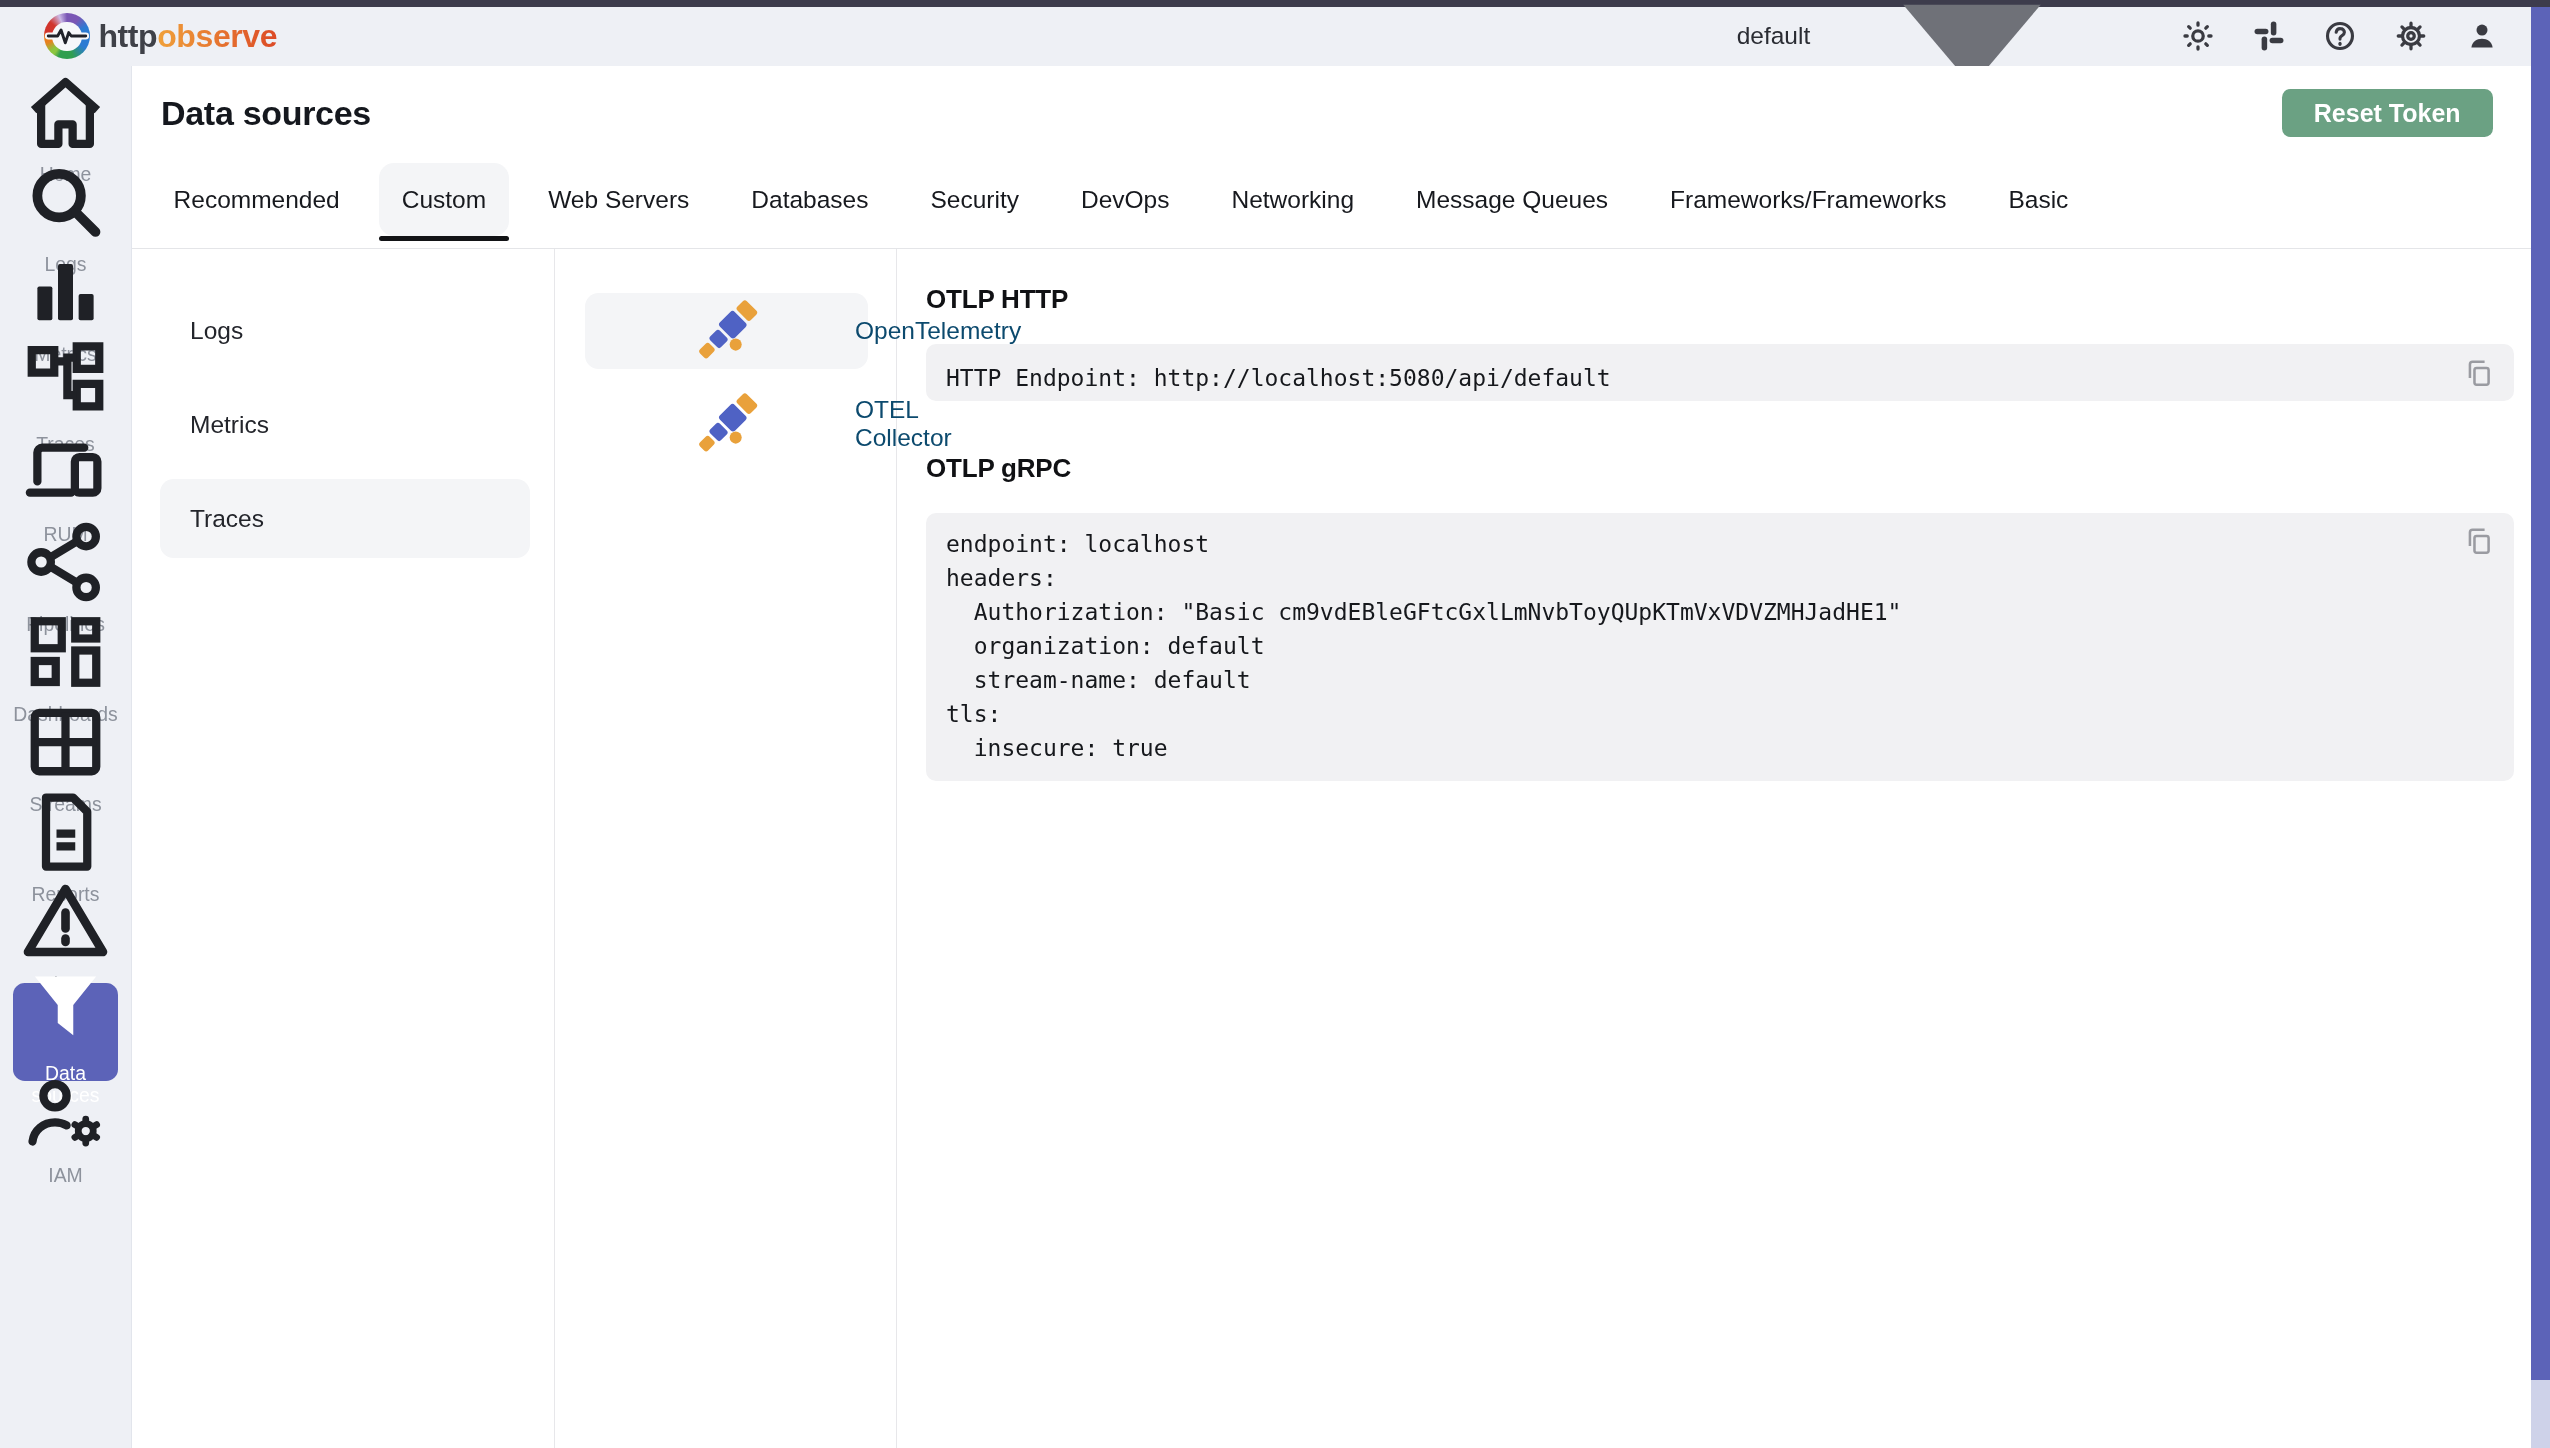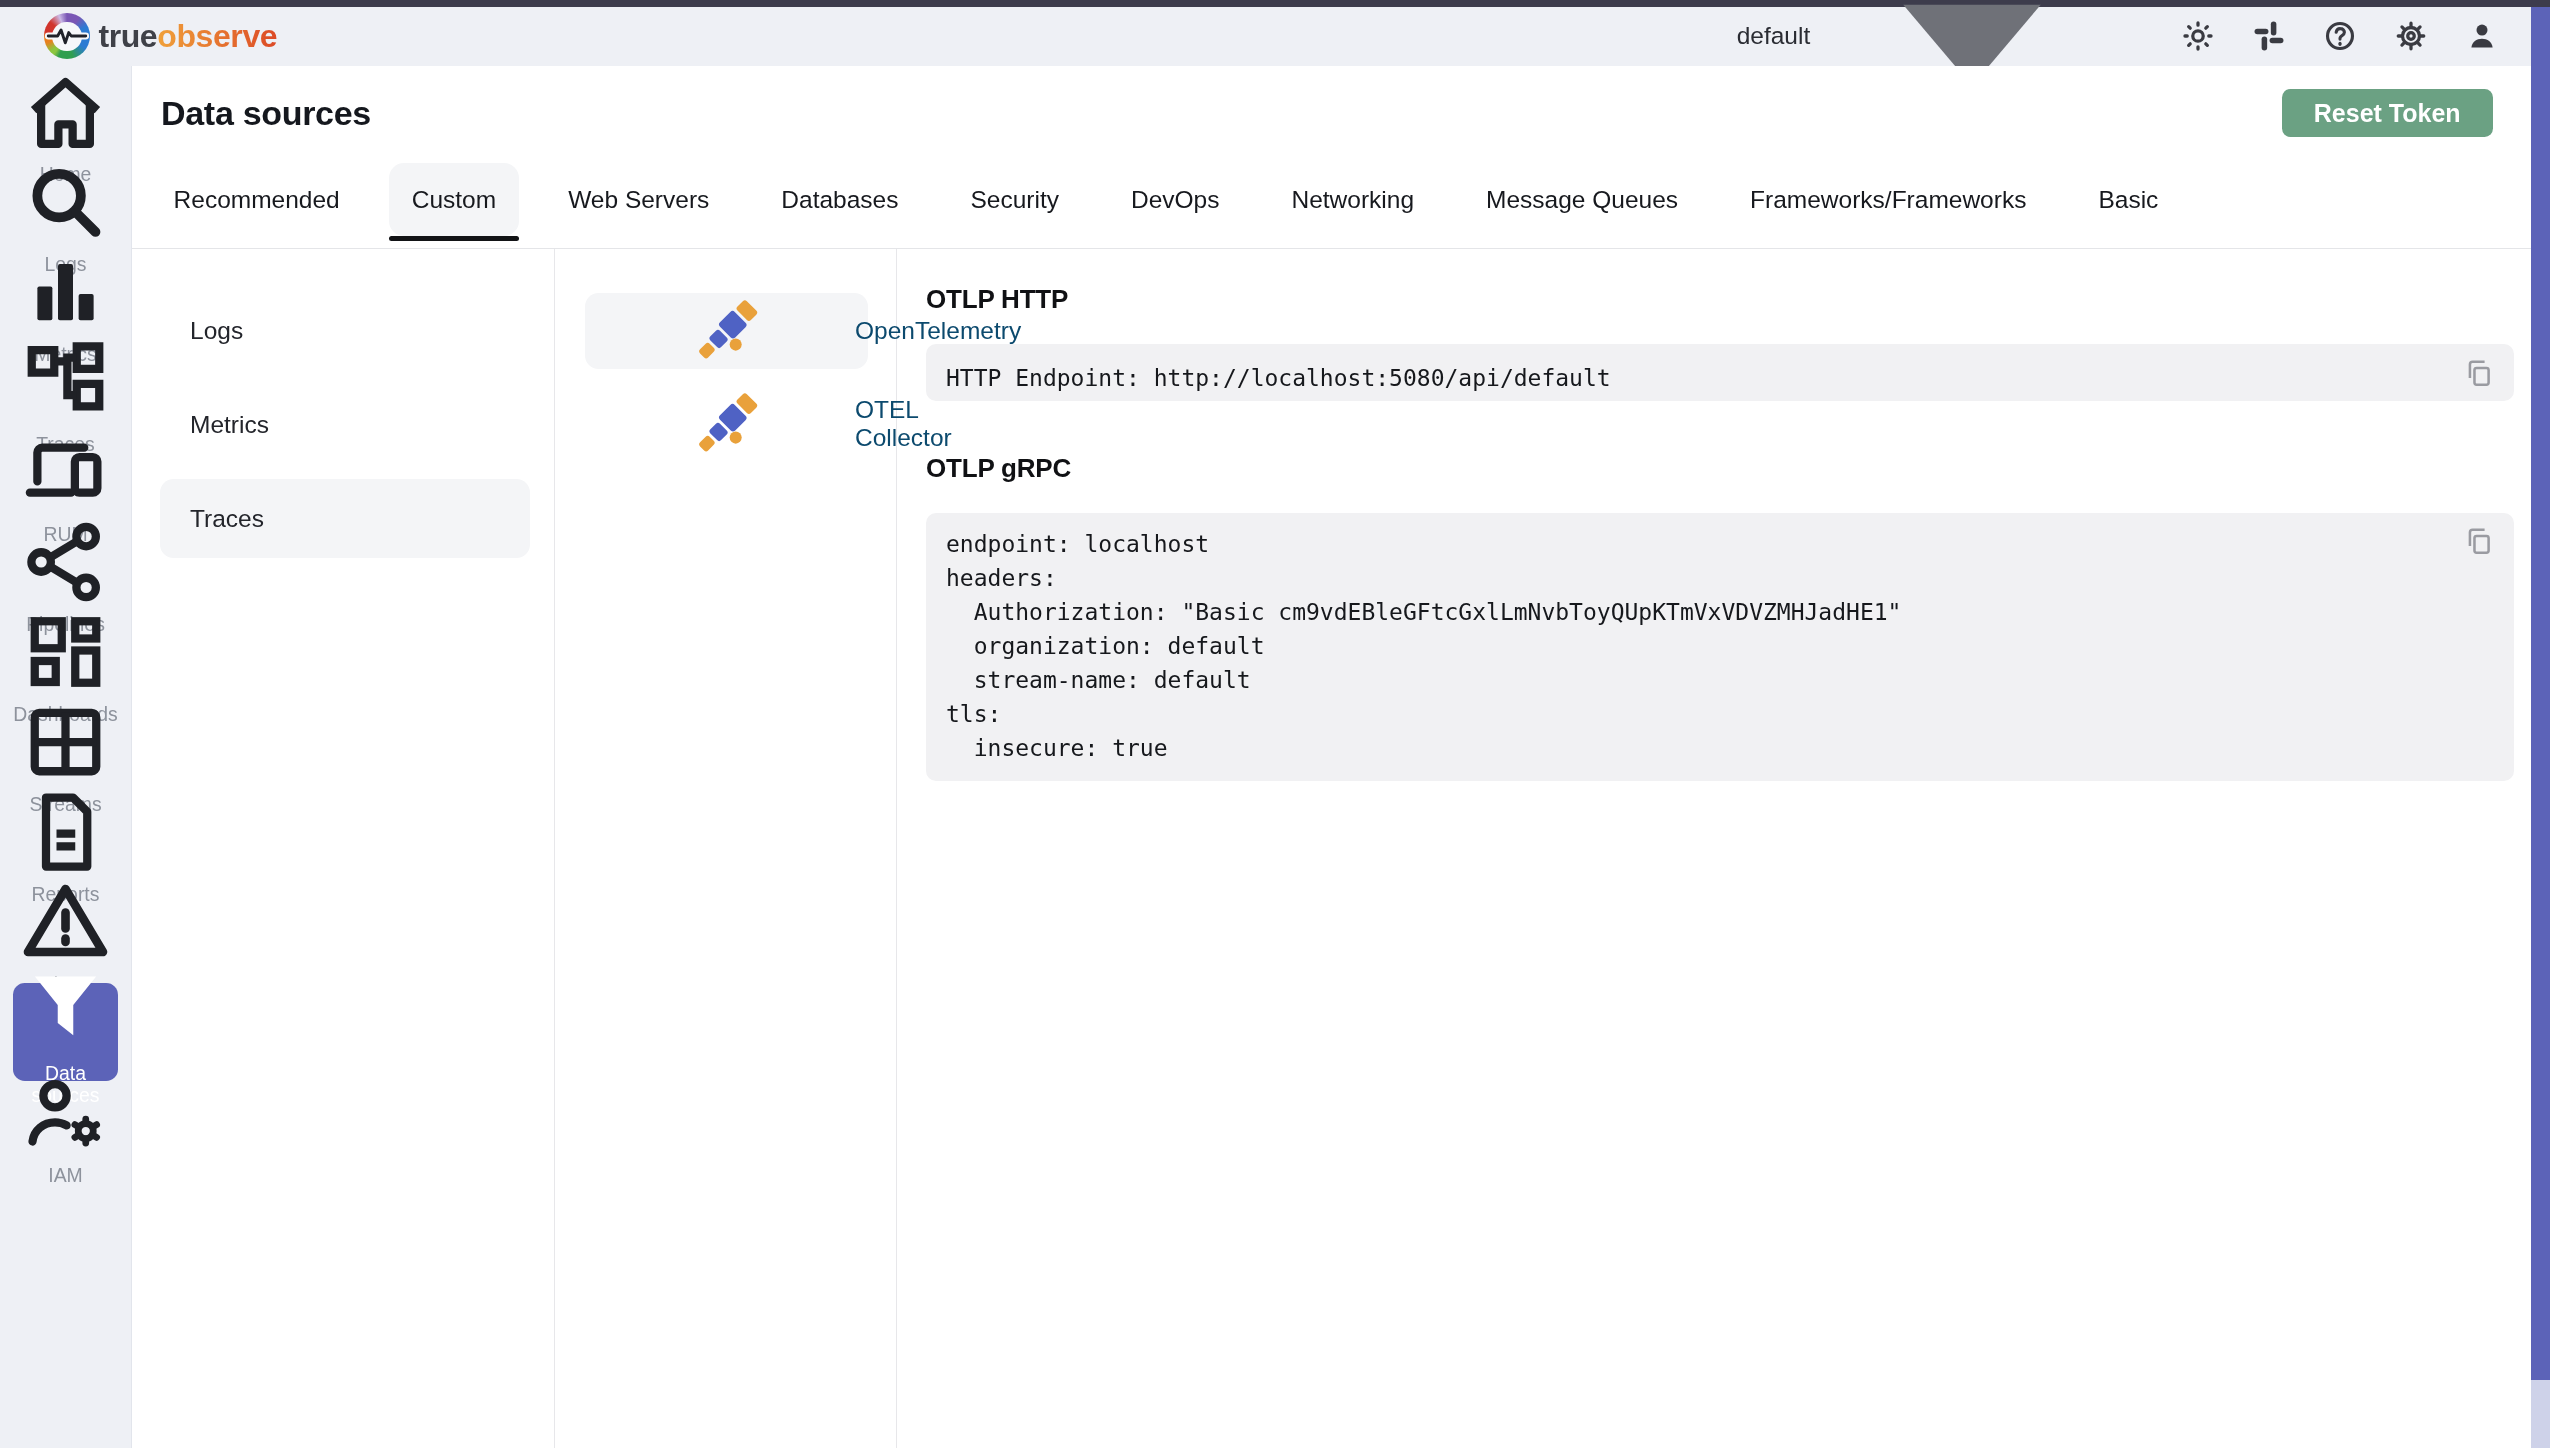--- a/index.html
+++ b/index.html
@@ -44,21 +44,21 @@
 
   
   .main { position:absolute; left:132px; top:66px; right:19.4px; bottom:0;
     display:flex; flex-direction:column; background:#fff; }
   .title-row { height:94px; display:flex; align-items:center; padding:0 38px 0 29px; flex:none; }
   .title-row h1 { font-size:34px; font-weight:600; color:#15181e; letter-spacing:-0.3px; }
   .reset-btn { margin-left:auto; height:48px; padding:0 32px; background:#6ba183; color:#fff;
     border:none; border-radius:8.4px; font-size:25px; font-weight:600; font-family:inherit; cursor:pointer; }
 
   .tabs { height:89px; flex:none; display:flex; align-items:flex-start;
-    padding-left:18.6px; gap:26px; border-bottom:0.8px solid #e4e5e8; }
+    padding-left:18.6px; gap:16px; border-bottom:0.8px solid #e4e5e8; }
   .tab { position:relative; height:73px; margin-top:3.4px; padding:0 23px; display:flex; align-items:center;
     background:none; border:none; border-radius:15px; font-size:24.5px; color:#17191e;
     font-family:inherit; cursor:pointer; white-space:nowrap; }
   .tab.active { background:#f4f5f7; }
   .tab.active::after { content:""; position:absolute; left:0; right:0; bottom:-5px; height:5px;
     background:#121316; border-radius:2.5px; }
 
   .panels { flex:1; display:flex; min-height:0; }
   .panel-cats { width:423px; flex:none; border-right:0.8px solid #e7e7ea; padding:42px 24.5px 0 28px; }
   .cat-item { height:79px; border-radius:13.5px; display:flex; align-items:center;
@@ -97,21 +97,21 @@
 <div class="topstrip"></div>
 
 <header class="appbar">
   <div class="logo">
     <div class="ring">
       <svg viewBox="0 0 54 54">
         <polyline points="5,27 16,27 20,20 25,35 29,23 32,27 49,27" fill="none" stroke="#f6f7fa" stroke-width="8" stroke-linejoin="round" stroke-linecap="round"></polyline>
         <polyline points="5,27 16,27 20,20 25,35 29,23 32,27 49,27" fill="none" stroke="#20222a" stroke-width="3.4" stroke-linejoin="round" stroke-linecap="round"></polyline>
       </svg>
     </div>
-    <div class="logotext"><span class="lt-open">true</span><span class="lt-obs">observe</span></div>
+    <div class="logotext"><span class="lt-open">http</span><span class="lt-obs">observe</span></div>
   </div>
   <div class="appbar-right">
     <button class="org-select">
       <span>default</span>
       <span class="chev" style="display: block; width: 100%; height: 100%;">
           <svg viewBox="0 0 24 24" fill="currentColor">
             <path d="M6.5 9.5h11L12 16z"></path>
           </svg>
         </span>
     </button>

